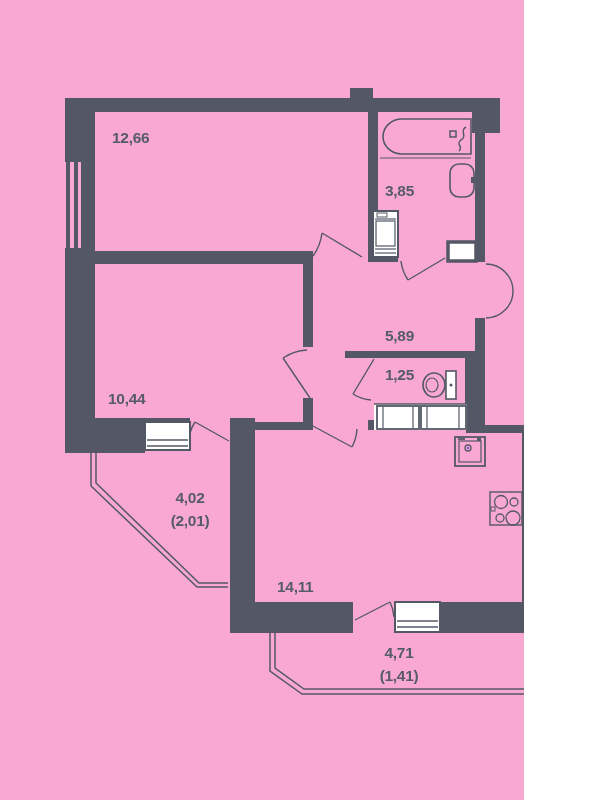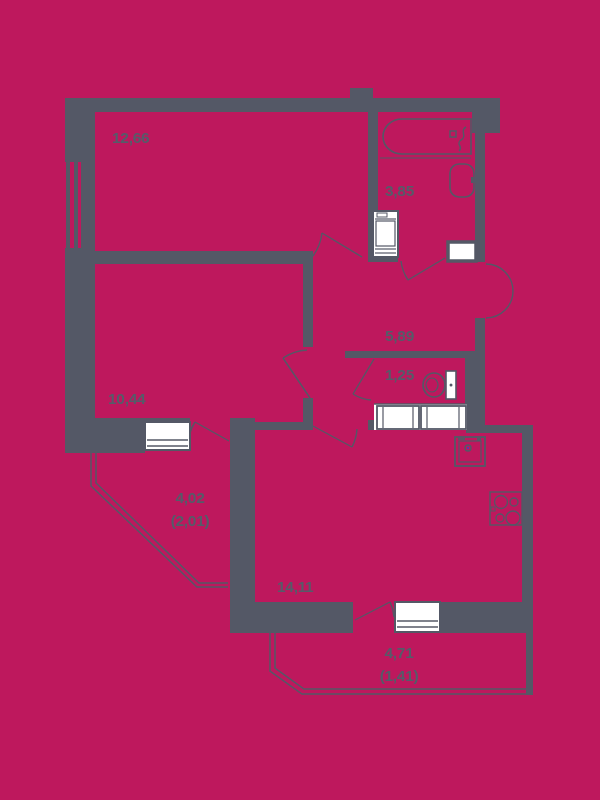--- a/index.html
+++ b/index.html
@@ -1,16 +1,16 @@
 <!DOCTYPE html>
 <html><head>
 <meta charset="utf-8">
 <style>
   html,body{margin:0;padding:0;background:#ffffff;}
-  .stage{width:600px;height:800px;position:relative;background:#be185d;overflow:hidden;}
+  .stage{width:524px;height:800px;position:relative;background:#f9a8d4;overflow:hidden;}
   svg{display:block;}
   text{font-family:"Liberation Sans", sans-serif;font-weight:700;font-size:15.5px;letter-spacing:-0.3px;}
   .t-mid{text-anchor:middle;}
 </style>
 </head>
 <body>
 
 <div class="stage">
 <svg width="600" height="800" viewBox="0 0 600 800" xmlns="http://www.w3.org/2000/svg">
 

